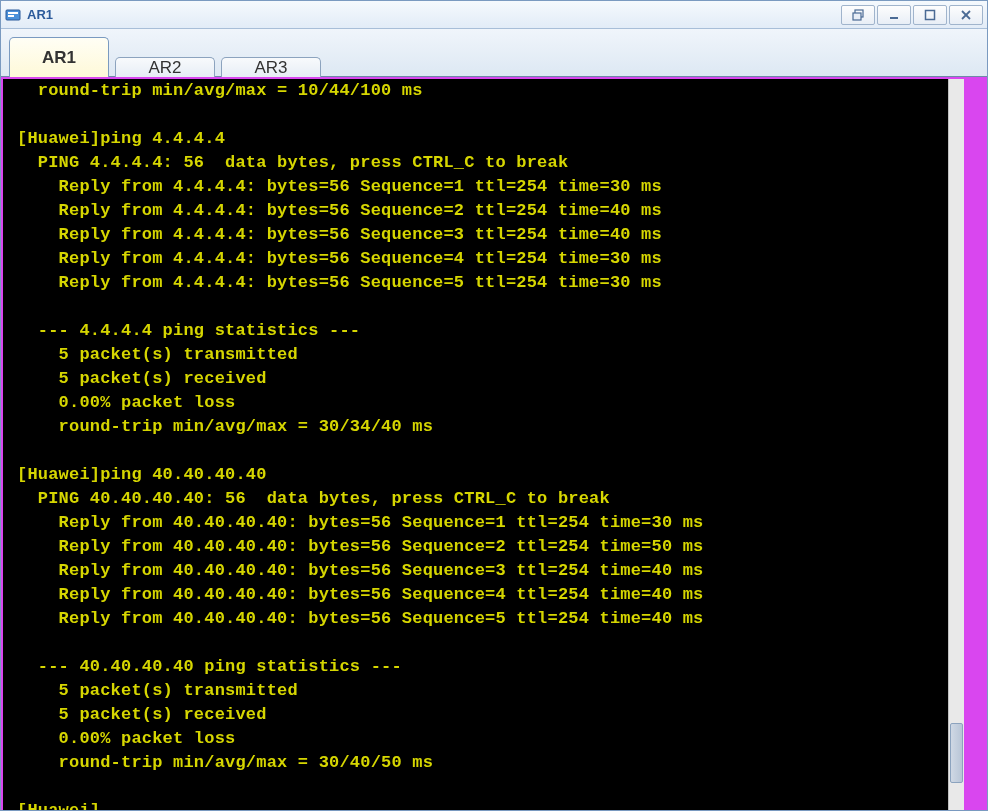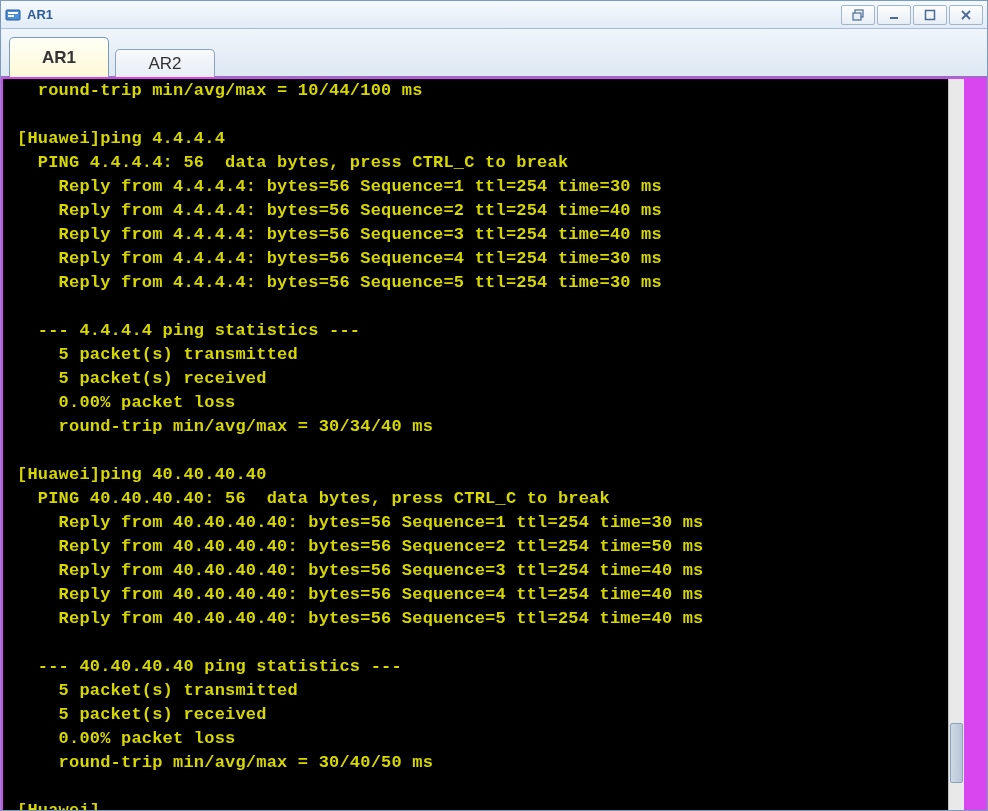--- a/index.html
+++ b/index.html
@@ -58,21 +58,21 @@
     .tab-bar {
       height: 48px;
       background: linear-gradient(to bottom, #f0f5fb, #dde8f3);
       display: flex;
       align-items: flex-end;
       padding: 0 8px;
       border-bottom: 1px solid #6f89a8;
     }
     .tab {
       min-width: 100px;
-      height: 28px;
+      height: 20px;
       background: linear-gradient(to bottom, #f8fafc, #e6edf5);
       border: 1px solid #8ca3be;
       border-bottom: none;
       border-radius: 5px 5px 0 0;
       display: flex;
       align-items: center;
       justify-content: center;
       font-size: 17px;
       color: #333;
       margin-right: 6px;
@@ -163,20 +163,23 @@
   </div>
 </div>
 
 <div class="tab-bar">
   <div class="tab active">
     <span>AR1</span>
   </div>
   <div class="tab">
     <span>AR2</span>
   </div>
+  <div class="tab">
+    <span>AR3</span>
+  </div>
 </div>
 
 <div class="terminal-wrap">
   <div class="terminal" id="terminal-output">  round-trip min/avg/max = 10/44/100 ms
 
 [Huawei]ping 4.4.4.4
   PING 4.4.4.4: 56  data bytes, press CTRL_C to break
     Reply from 4.4.4.4: bytes=56 Sequence=1 ttl=254 time=30 ms
     Reply from 4.4.4.4: bytes=56 Sequence=2 ttl=254 time=40 ms
     Reply from 4.4.4.4: bytes=56 Sequence=3 ttl=254 time=40 ms

